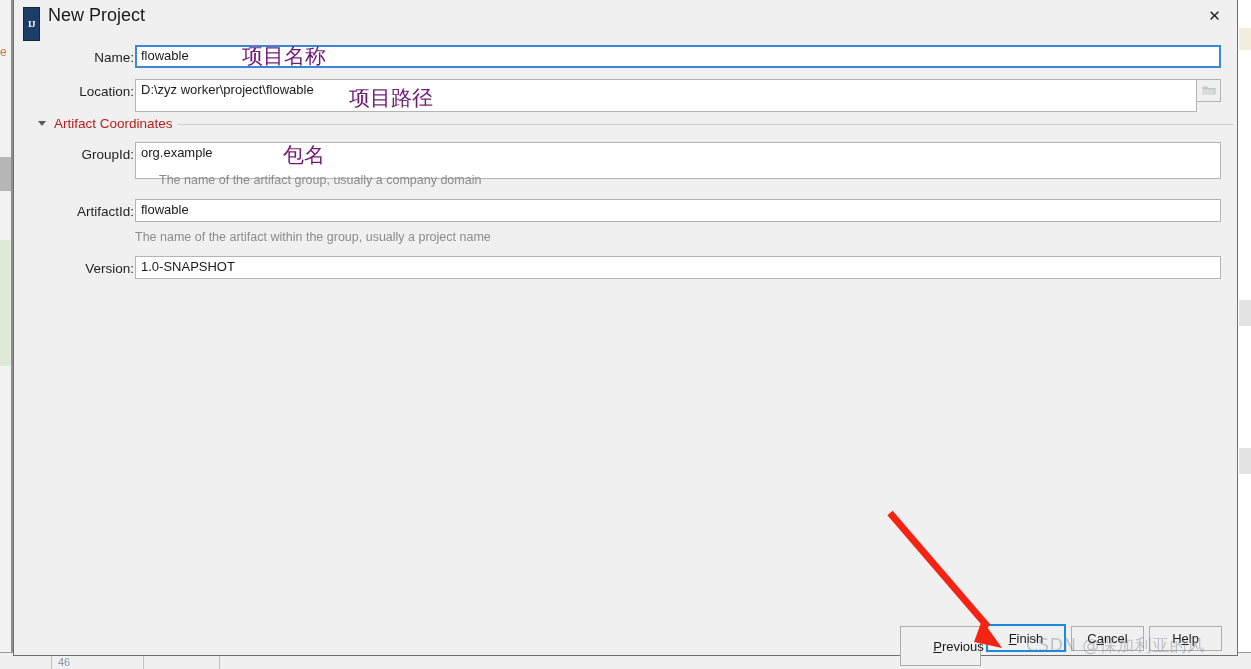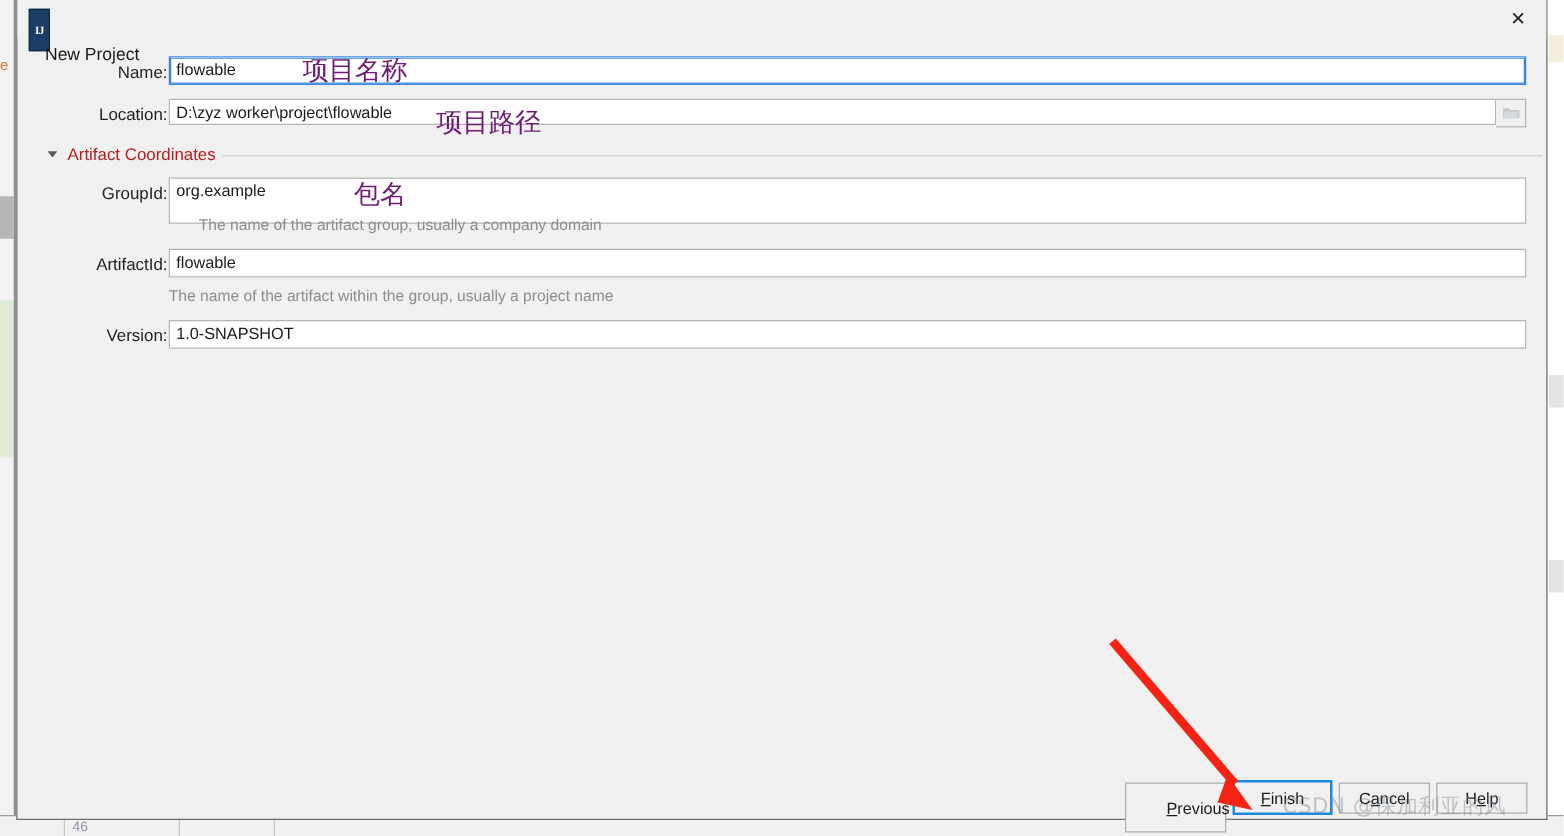--- a/index.html
+++ b/index.html
@@ -140,26 +140,25 @@
   .title-icon span {
     color: #ffffff;
     font-size: 9px;
     font-weight: bold;
     font-family: "Liberation Serif", serif;
     letter-spacing: -0.5px;
     line-height: 1;
   }
   .title-text {
     position: absolute;
-    left: 22px; top: 7px;
-    font-size: 14px;
+    left: 34px; top: 7px;
+    font-size: 18px;
     color: #1a1a1a;
     line-height: 17px;
     white-space: nowrap;
-    margin-top: 28px;
   }
   .title-close {
     position: absolute;
     right: 0; top: 0;
     width: 45px; height: 30px;
     display: flex;
     align-items: center;
     justify-content: center;
     color: #222222;
     font-size: 15px;
@@ -329,21 +328,21 @@
         <span>IJ</span>
       </div>
       <div class="title-text">New Project</div>
       <div class="title-close">✕</div>
     </div>
 
     <div class="lbl" style="left:8px; top:49px; width:112px;">Name:</div>
     <div class="field focused" style="left:121px; top:45px; width:1086px; height:23px;" title="">flowable</div>
 
     <div class="lbl" style="left:8px; top:83px; width:112px;">Location:</div>
-    <div class="field" style="left:121px; top:79px; width:1062px; height:21px;" title="">D:\zyz worker\project\flowable</div>
+    <div class="field" style="left:121px; top:79px; width:1062px; height:33px;" title="">D:\zyz worker\project\flowable</div>
     <div class="browse-btn" style="left:1183px; top:79px; width:24px; height:23px;">
       <svg width="14" height="11" viewBox="0 0 14 11">
         <path d="M0.5 1.5 L5 1.5 L6.3 3 L13.5 3 L13.5 9.5 L0.5 9.5 Z" fill="#c3c7cc"></path>
         <path d="M1.6 4.4 L12.4 4.4 L11.4 9 L0.6 9 Z" fill="#d7dade"></path>
       </svg>
     </div>
 
     <div class="section">
       <div class="section-tri"></div>
       <div class="section-title">Artifact Coordinates</div>

